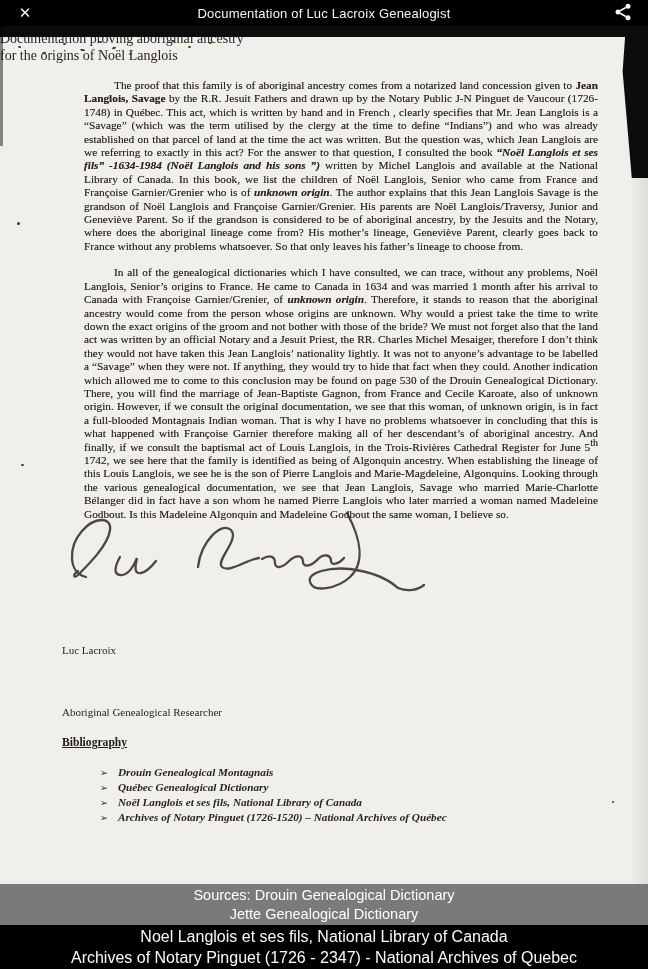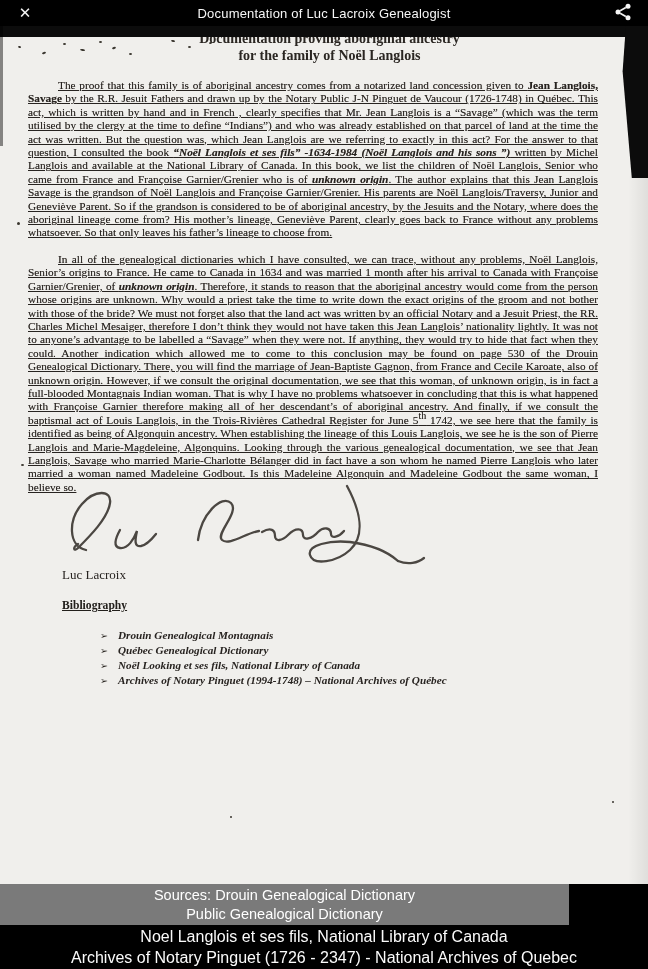--- a/index.html
+++ b/index.html
@@ -32,48 +32,48 @@
   }
   .band-top{position:absolute;top:0;left:0;width:648px;height:11px;background:#0c0c0c;}
   .band-right{
     position:absolute;top:0;right:0;width:27px;height:152px;background:#0c0c0c;
     clip-path:polygon(18% 0,100% 0,100% 100%,40% 100%,6% 30%);
   }
   .edge-left{position:absolute;top:0;left:0;width:3px;height:120px;background:rgba(0,0,0,.45);}
   .edge-right-soft{position:absolute;top:150px;bottom:0;right:0;width:20px;
     background:linear-gradient(90deg,rgba(0,0,0,0) 0%,rgba(0,0,0,.07) 100%);}
   .speck{position:absolute;background:#3a362f;border-radius:50%;}
-  .doc-title{padding-top:5px;text-align:center;font-weight:bold;font-size:14px;line-height:16.5px;padding-left:11px;}
+  .doc-title{padding-top:5px;font-weight:normal;font-size:14px;line-height:16.5px;}
   .para{
-    margin:0 50px 0 28px;text-align:justify;font-size:11.3px;line-height:13.4px;
-    text-indent:30px;color:#272320;text-shadow:0 0 .5px rgba(60,52,44,.55);text-decoration:underline;
+    margin:0 50px 0 84px;text-align:justify;font-size:11.3px;line-height:13.4px;
+    text-indent:30px;color:#272320;text-shadow:0 0 .5px rgba(60,52,44,.55);
   }
   .para.first{margin-top:15px;}
   .para.second{margin-top:13px;}
   .b{font-weight:bold;} .i{font-style:italic;}
   sup{font-size:10px;line-height:0;}
   .sig-wrap{position:relative;margin:0 0 0 52px;height:74px;}
   .sig-wrap svg{position:absolute;left:0;top:-16px;}
-  .signer{margin-left:62px;font-size:13px;line-height:14px;color:#272320;}
+  .signer{margin-left:62px;font-size:11px;line-height:14px;color:#272320;margin-top:48px;}
   .bib-head{
     margin:17px 0 16px 62px;font-weight:bold;font-size:11.6px;
     text-decoration:underline;color:#23201c;
   }
   .bib-list{margin-top:12px;}
   .bib-item{
     display:flex;align-items:baseline;margin-left:100px;
     font-size:11.2px;line-height:15px;font-weight:bold;font-style:italic;color:#272320;
   }
   .bib-item .bullet{
     font-family:"DejaVu Sans",sans-serif;font-style:normal;font-size:9.5px;
     margin-right:10px;color:#2a2622;
   }
   
   .cap-gray{
-    width:569px;height:41px;background:#7a7a7a;
+    width:648px;height:41px;background:#7a7a7a;
     display:flex;flex-direction:column;align-items:center;justify-content:center;
   }
   .cap-gray .cap-line{color:#ffffff;font-size:14.5px;line-height:19px;text-align:center;}
   .cap-black{
     width:648px;height:44px;background:#000000;
     display:flex;flex-direction:column;align-items:center;justify-content:center;
   }
   .cap-black .cap-line{color:#fbfbfb;font-size:16px;line-height:21px;text-align:center;}
 </style>
 </head>
@@ -115,62 +115,63 @@
     <span class="speck" style="left:188px;top:20px;width:3px;height:2px;"></span>
     <span class="speck" style="left:209px;top:16px;width:3px;height:2px;transform:rotate(-8deg)"></span>
     <span class="speck" style="left:17px;top:196px;width:3px;height:3px;"></span>
     <span class="speck" style="left:21px;top:438px;width:3px;height:2px;"></span>
     <span class="speck" style="left:230px;top:790px;width:2px;height:2px;"></span>
     <span class="speck" style="left:612px;top:775px;width:2px;height:2px;"></span>
   </div>
 
   <div class="doc-title">
     <div>Documentation proving aboriginal ancestry</div>
-    <div>for the family of Noël Langlois</div>
+    <div>for the origins of Noël Langlois</div>
   </div>
 
   <p class="para first"><span>The proof that this family is of aboriginal ancestry comes from a notarized land concession given to </span><span class="b">Jean Langlois, Savage</span><span> by the R.R. Jesuit Fathers and drawn up by the Notary Public J-N Pinguet de Vaucour (1726-1748) in Québec. This act, which is written by hand and in French , clearly specifies that Mr. Jean Langlois is a “Savage” (which was the term utilised by the clergy at the time to define “Indians”) and who was already established on that parcel of land at the time the act was written. But the question was, which Jean Langlois are we referring to exactly in this act? For the answer to that question, I consulted the book </span><span class="b i">“Noël Langlois et ses fils” -1634-1984 (Noël Langlois and his sons ”)</span><span> written by Michel Langlois and available at the National Library of Canada. In this book, we list the children of Noël Langlois, Senior who came from France and Françoise Garnier/Grenier who is of </span><span class="b i">unknown origin</span><span>. The author explains that this Jean Langlois Savage is the grandson of Noël Langlois and Françoise Garnier/Grenier. His parents are Noël Langlois/Traversy, Junior and Geneviève Parent. So if the grandson is considered to be of aboriginal ancestry, by the Jesuits and the Notary, where does the aboriginal lineage come from? His mother’s lineage, Geneviève Parent, clearly goes back to France without any problems whatsoever. So that only leaves his father’s lineage to choose from.</span></p>
   <p class="para second"><span>In all of the genealogical dictionaries which I have consulted, we can trace, without any problems, Noël Langlois, Senior’s origins to France. He came to Canada in 1634 and was married 1 month after his arrival to Canada with Françoise Garnier/Grenier, of </span><span class="b i">unknown origin</span><span>. Therefore, it stands to reason that the aboriginal ancestry would come from the person whose origins are unknown. Why would a priest take the time to write down the exact origins of the groom and not bother with those of the bride? We must not forget also that the land act was written by an official Notary and a Jesuit Priest, the RR. Charles Michel Mesaiger, therefore I don’t think they would not have taken this Jean Langlois’ nationality lightly. It was not to anyone’s advantage to be labelled a “Savage” when they were not. If anything, they would try to hide that fact when they could. Another indication which allowed me to come to this conclusion may be found on page 530 of the Drouin Genealogical Dictionary. There, you will find the marriage of Jean-Baptiste Gagnon, from France and Cecile Karoate, also of unknown origin. However, if we consult the original documentation, we see that this woman, of unknown origin, is in fact a full-blooded Montagnais Indian woman. That is why I have no problems whatsoever in concluding that this is what happened with Françoise Garnier therefore making all of her descendant’s of aboriginal ancestry. And finally, if we consult the baptismal act of Louis Langlois, in the Trois-Rivières Cathedral Register for June 5</span><sup>th</sup><span> 1742, we see here that the family is identified as being of Algonquin ancestry. When establishing the lineage of this Louis Langlois, we see he is the son of Pierre Langlois and Marie-Magdeleine, Algonquins. Looking through the various genealogical documentation, we see that Jean Langlois, Savage who married Marie-Charlotte Bélanger did in fact have a son whom he named Pierre Langlois who later married a woman named Madeleine Godbout. Is this Madeleine Algonquin and Madeleine Godbout the same woman, I believe so.</span></p>
 
   <div class="sig-wrap">
     <svg width="420" height="96" viewBox="0 0 420 96">
       <g fill="none" stroke="#35302b" stroke-width="2.3" stroke-linecap="round" opacity="0.88">
         <path d="M34,72 C16,68 16,42 30,26 C43,11 60,12 58,25 C56,40 38,58 26,70 C22,74 20,70 26,66"></path>
         <path d="M68,52 c-5,9 -7,17 0,18 c8,1 14,-9 17,-17 c-2,9 -3,16 4,15 c6,-1 11,-7 15,-12"></path>
         <path d="M146,62 c3,-26 24,-46 33,-37 c9,9 -16,31 -9,37 c7,6 24,-7 37,-9"></path>
         <path d="M210,54 c9,-5 13,-2 13,4 c0,6 7,5 13,-1 c8,-8 15,-7 15,0 c0,6 9,4 15,-3 c6,-6 13,-4 13,2 c0,5 8,3 13,-3"></path>
         <path d="M295,8 c14,26 18,50 3,64 c-13,12 -37,16 -40,5 c-3,-10 20,-15 40,-13 c23,3 38,10 48,19"></path>
         <path d="M346,83 c10,4 20,2 26,-3"></path>
       </g>
     </svg>
   </div>
 
   <div class="signer">Luc Lacroix</div>
+  <div class="signer">Aboriginal Genealogical Researcher</div>
 
   <div class="bib-head">Bibliography</div>
   <div class="bib-list">
       <div class="bib-item">
         <span class="bullet">➢</span>
         <span>Drouin Genealogical Montagnais</span>
       </div>
       <div class="bib-item">
         <span class="bullet">➢</span>
         <span>Québec Genealogical Dictionary</span>
       </div>
       <div class="bib-item">
         <span class="bullet">➢</span>
-        <span>Noël Looking et ses fils, National Library of Canada</span>
+        <span>Noël Langlois et ses fils, National Library of Canada</span>
       </div>
       <div class="bib-item">
         <span class="bullet">➢</span>
-        <span>Archives of Notary Pinguet (1994-1748) – National Archives of Québec</span>
+        <span>Archives of Notary Pinguet (1726-1520) – National Archives of Québec</span>
       </div>
     </div>
 </div>
 
 <div class="cap-gray">
     <div class="cap-line">Sources: Drouin Genealogical Dictionary</div>
-    <div class="cap-line">Public Genealogical Dictionary</div>
+    <div class="cap-line">Jette Genealogical Dictionary</div>
   </div>
 <div class="cap-black">
     <div class="cap-line">Noel Langlois et ses fils, National Library of Canada</div>
     <div class="cap-line">Archives of Notary Pinguet (1726 - 2347) - National Archives of Quebec</div>
   </div>
 
 </body></html>

